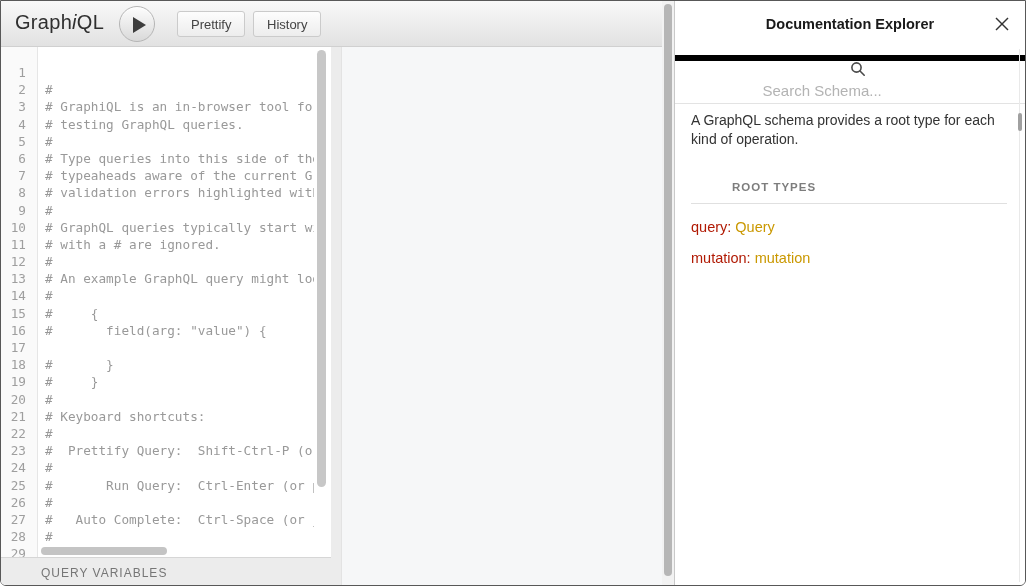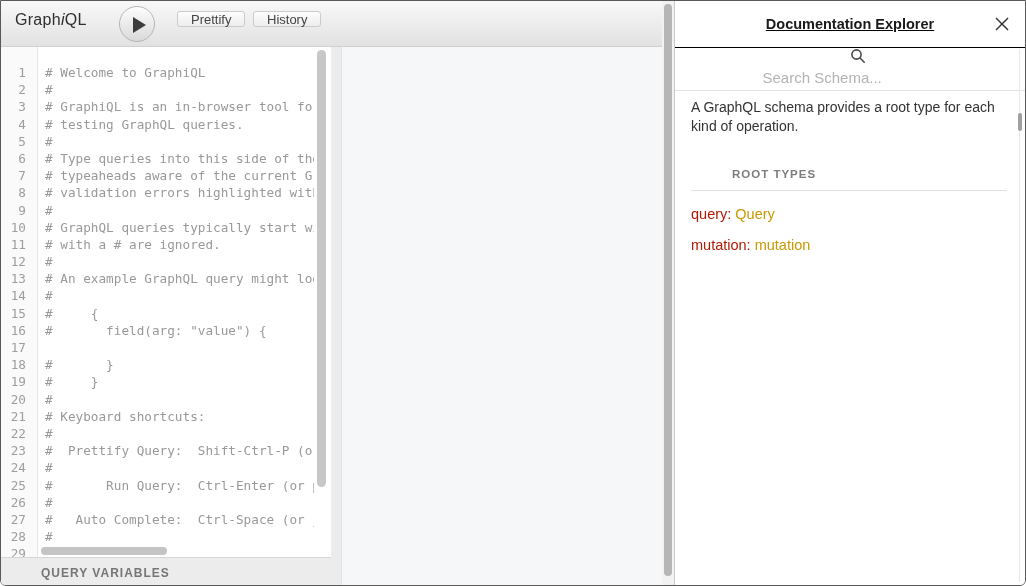--- a/index.html
+++ b/index.html
@@ -13,36 +13,36 @@
   }
 
   
   .topbar {
     position:absolute; left:0; top:0; width:661px; height:46px;
     background:linear-gradient(#f8f8f8, #e2e2e2);
     border-bottom:1px solid #d0d0d0;
   }
   .logo {
     position:absolute; left:14px; top:10px;
-    font-size:16px; color:#2f2f2f; letter-spacing:.3px; cursor:default;
+    font-size:20px; color:#2f2f2f; letter-spacing:.3px; cursor:default;
   }
   .logo .it { font-style:italic; }
   .exec-btn {
     position:absolute; left:118px; top:5px; width:36px; height:36px;
     border-radius:50%; border:1px solid #b5b5b5;
     background:linear-gradient(#fdfdfd, #d9d9d9);
     box-shadow:0 1px 0 rgba(255,255,255,.7) inset; cursor:pointer;
   }
   .exec-btn .tri {
     position:absolute; left:13px; top:10px; width:0; height:0;
     border-left:13px solid #3d3d3d;
     border-top:8px solid transparent; border-bottom:8px solid transparent;
   }
   .tool-btn {
-    position:absolute; top:10px; height:16px; padding:0 13px;
+    position:absolute; top:10px; height:26px; padding:0 13px;
     font-family:"Liberation Sans", sans-serif; font-size:13px; color:#444;
     background:linear-gradient(#fdfdfd, #ededed);
     border:1px solid #cbcbcb; border-radius:3px; cursor:pointer;
   }
   .tool-btn.prettify { left:176px; }
   .tool-btn.history  { left:252px; }
 
   
   .editor-pane {
     position:absolute; left:0; top:46px; width:330px; bottom:0;
@@ -71,21 +71,21 @@
   .hthumb {
     position:absolute; left:40px; top:500px; width:126px; height:8px;
     background:#c4c4c4; border-radius:4px;
   }
   .qv-bar {
     position:absolute; left:0; right:0; top:510px; bottom:0;
     background:#ececec; border-top:1px solid #d6d6d6; cursor:row-resize;
   }
   .qv-bar span {
     display:block; padding:8px 0 0 40px;
-    font-size:12px; font-weight:bold; color:#767676; letter-spacing:1px;
+    font-size:12px; font-weight:normal; color:#767676; letter-spacing:1px;
   }
 
   
   .drag-divider {
     position:absolute; left:330px; top:46px; width:10px; bottom:0;
     background:#ececec; cursor:col-resize;
   }
   .result-pane {
     position:absolute; left:340px; top:46px; width:321px; bottom:0;
     background:#f6f7f8; border-left:1px solid #e3e3e3;
@@ -100,21 +100,21 @@
     position:absolute; left:2px; top:3px; width:8px; height:572px;
     background:#b6b6b6; border-radius:4px;
   }
 
   
   .doc-panel {
     position:absolute; left:673px; top:0; right:0; bottom:0;
     background:#fff; border-left:1px solid #c9c9c9;
   }
   .doc-header {
-    position:relative; height:47px; border-bottom:1px solid #000000;text-decoration:underline;
+    position:relative; height:60px; border-bottom:6px solid #000000;
   }
   .doc-title {
     text-align:center; line-height:47px;
     font-size:14.5px; font-weight:bold; color:#1a1a1a;
   }
   .doc-close {
     position:absolute; right:12px; top:12px; width:22px; height:22px;
     background:none; border:none; cursor:pointer; padding:3px;
   }
   .search-row {
@@ -162,21 +162,20 @@
     </button>
     <button class="tool-btn prettify">Prettify</button>
     <button class="tool-btn history">History</button>
   </div>
 
   <div class="editor-pane">
     <div class="gutter-bg"></div>
     <div class="cm-lines">
         <div class="cm-row">
           <div class="cm-num">1</div>
-          <div class="cm-code"># Welcome to GraphiQL</div>
         </div>
         <div class="cm-row">
           <div class="cm-num">2</div>
           <div class="cm-code">#</div>
         </div>
         <div class="cm-row">
           <div class="cm-num">3</div>
           <div class="cm-code"># GraphiQL is an in-browser tool for writing, validating, and</div>
         </div>
         <div class="cm-row">

